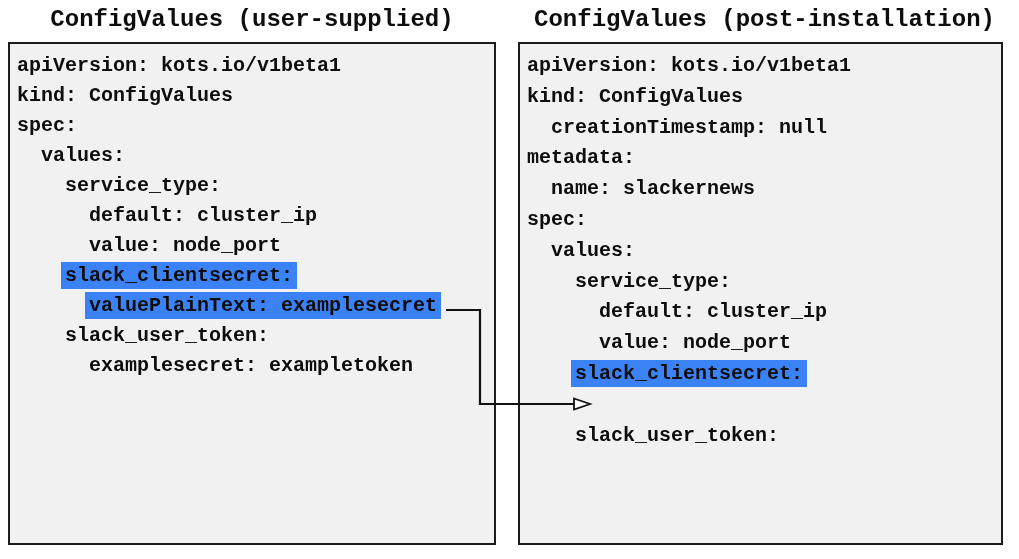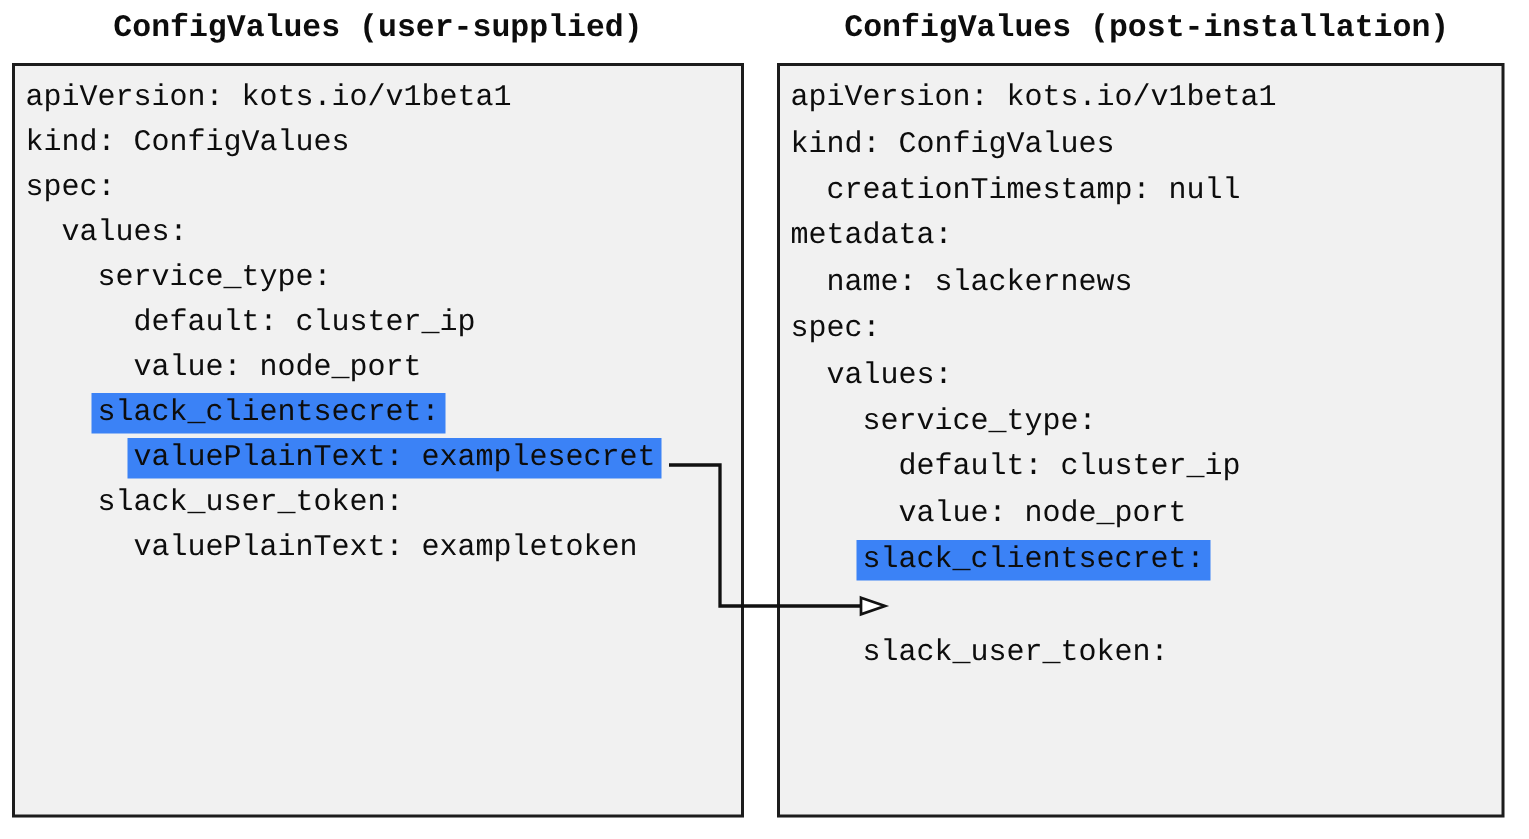--- a/index.html
+++ b/index.html
@@ -17,42 +17,42 @@
     height: 559px;
     background: #ffffff;
   }
   .panel-title {
     position: absolute;
     top: 6px;
     height: 28px;
     line-height: 28px;
     text-align: center;
     font-weight: bold;
-    font-size: 21px;
+    font-size: 24px;
     color: #0d0d0d;
     white-space: pre;
   }
   #title-left  { left: 8px;  width: 488px; }
   #title-right { left: 522px; width: 485px; }
 
   .panel {
     position: absolute;
     top: 42px;
     height: 503px;
     background: #f1f1f1;
     border: 2px solid #1c1c1c;
     box-sizing: border-box;
   }
   #panel-left  { left: 8px;  width: 488px; }
   #panel-right { left: 518px; width: 485px; }
 
   .code {
     padding: 7px 12px 0 7px;
     font-size: 20px;
-    font-weight: normal;
+    font-weight: bold;
     color: #0d0d0d;
   }
   #panel-left  .code { line-height: 30px; }
   #panel-right .code { line-height: 30.8px; }
 
   .line { white-space: pre; }
 
   .hl {
     background: #3b82f6;
     padding: 2px 4px;
@@ -82,21 +82,21 @@
         <div class="line"><span></span><span>apiVersion: kots.io/v1beta1</span></div>
         <div class="line"><span></span><span>kind: ConfigValues</span></div>
         <div class="line"><span></span><span>spec:</span></div>
         <div class="line"><span>  </span><span>values:</span></div>
         <div class="line"><span>    </span><span>service_type:</span></div>
         <div class="line"><span>      </span><span>default: cluster_ip</span></div>
         <div class="line"><span>      </span><span>value: node_port</span></div>
         <div class="line"><span>    </span><span class="hl">slack_clientsecret:</span></div>
         <div class="line"><span>      </span><span class="hl">valuePlainText: examplesecret</span></div>
         <div class="line"><span>    </span><span>slack_user_token:</span></div>
-        <div class="line"><span>      </span><span>valuePlainText: exampletoken</span></div>
+        <div class="line"><span>      </span><span>examplesecret: exampletoken</span></div>
       </div>
   </div>
 
   <div id="panel-right" class="panel">
     <div class="code">
         <div class="line"><span></span><span>apiVersion: kots.io/v1beta1</span></div>
         <div class="line"><span></span><span>kind: ConfigValues</span></div>
         <div class="line"><span>  </span><span>creationTimestamp: null</span></div>
         <div class="line"><span></span><span>metadata:</span></div>
         <div class="line"><span>  </span><span>name: slackernews</span></div>

